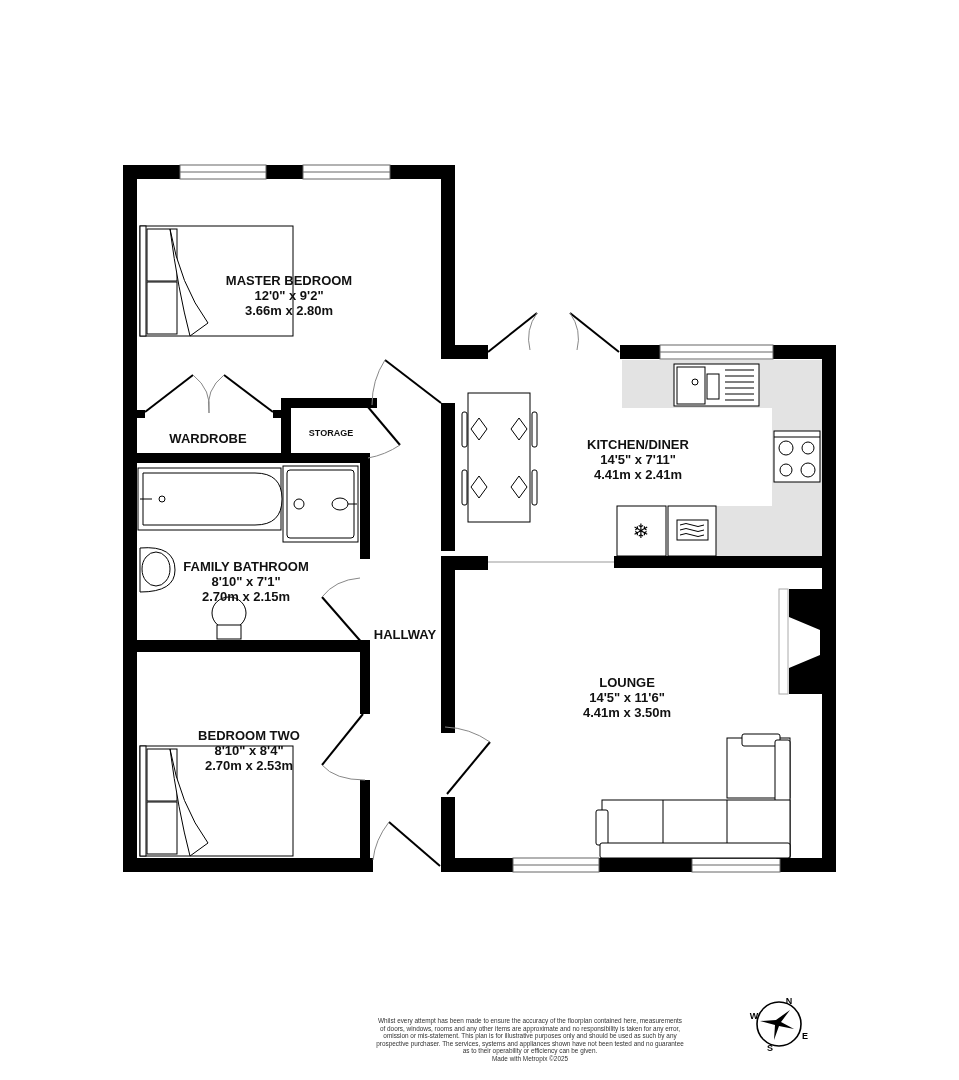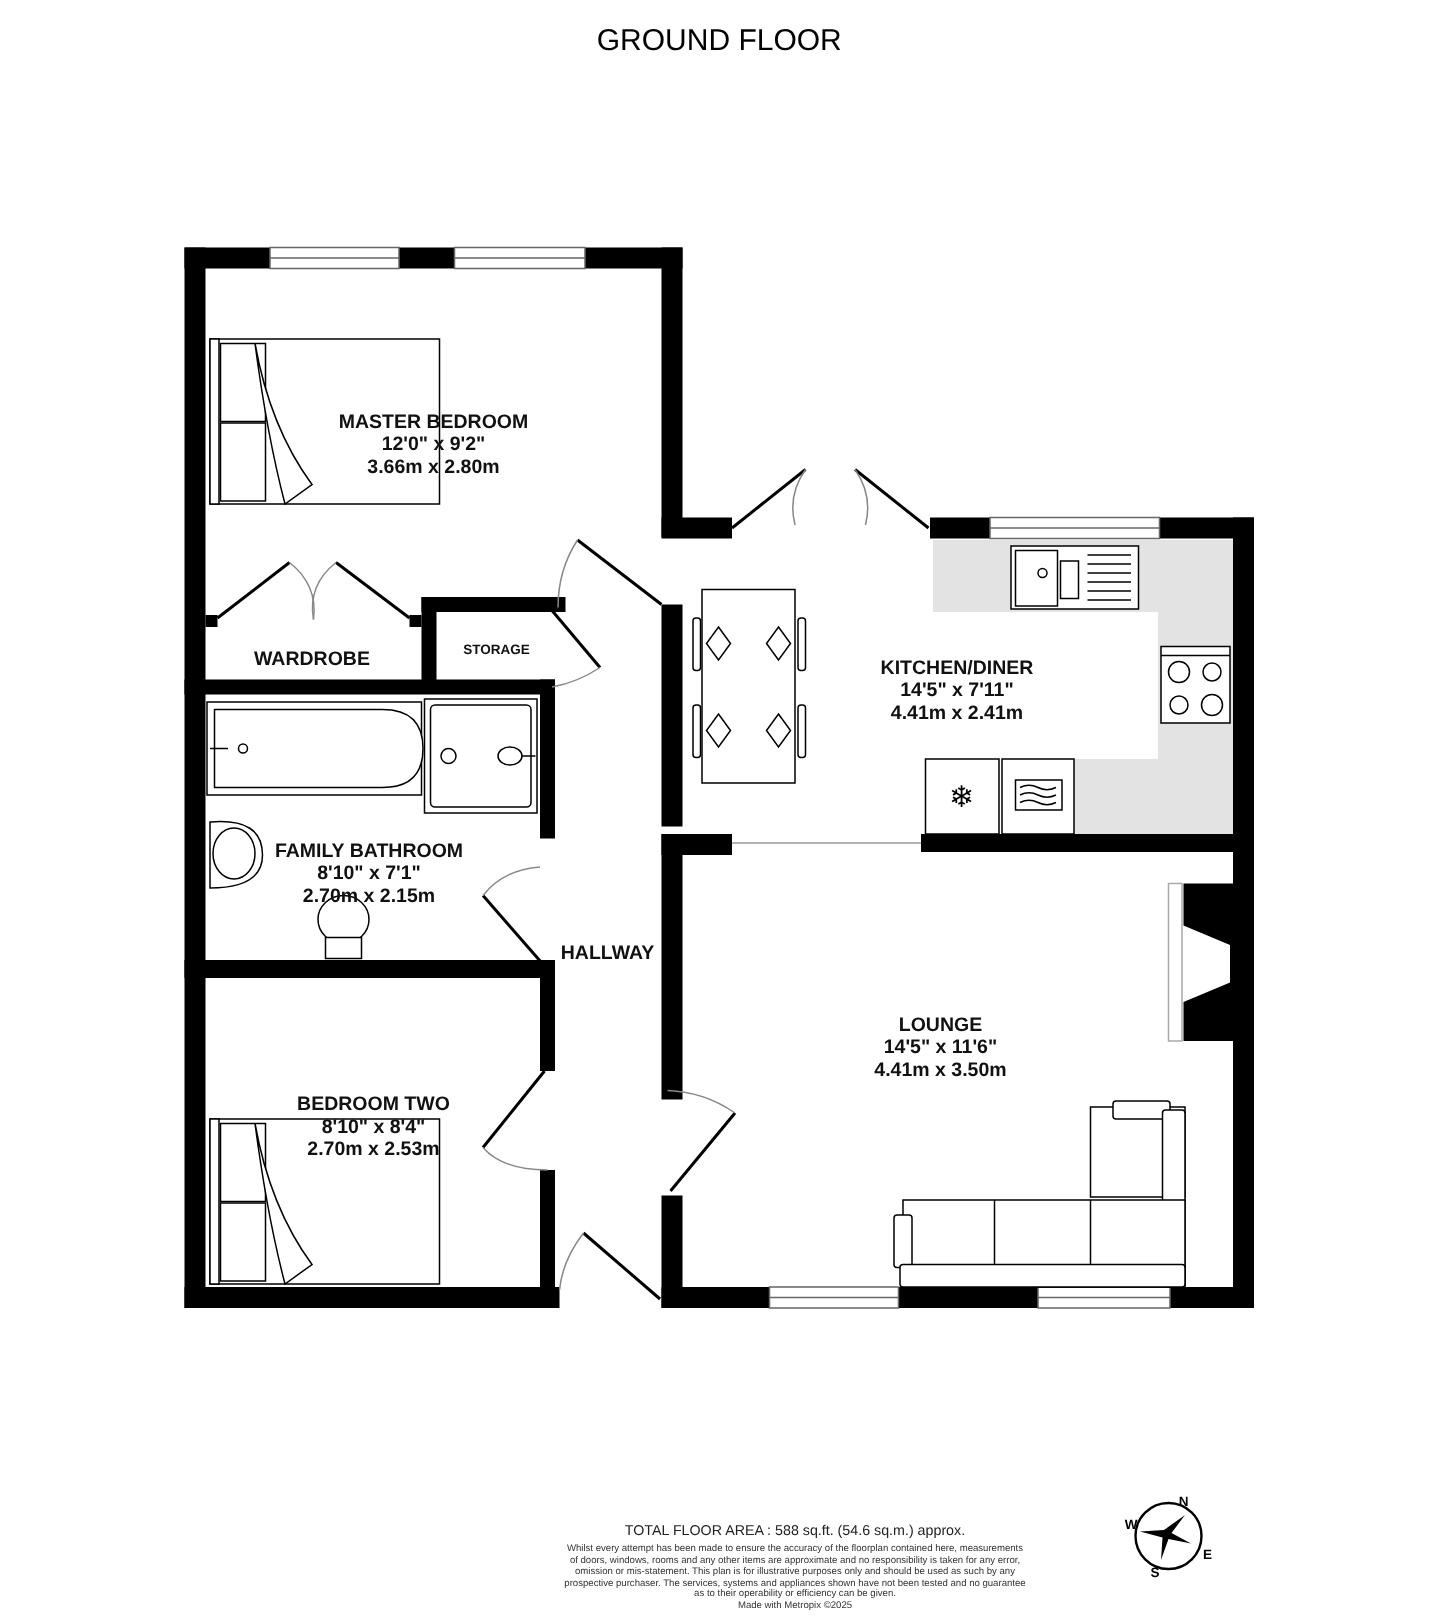--- a/index.html
+++ b/index.html
@@ -10,21 +10,20 @@
   .lbl{font-family:"Liberation Sans",sans-serif;font-weight:bold;fill:#111;text-anchor:middle;}
   .footer{position:absolute;left:340px;width:380px;top:1015px;text-align:center;}
   .footer .total{font-size:9.5px;line-height:12px;color:#222;}
   .footer .disc{font-size:6.4px;line-height:7.6px;color:#333;margin-top:2px;}
   .compass{position:absolute;left:748px;top:995px;}
 </style>
 </head>
 <body>
 
 <div class="title">
-  <span class="sub">GROUND FLOOR</span>
 </div>
 
 <svg class="plan" width="959" height="1000" viewBox="0 0 959 1000" xmlns="http://www.w3.org/2000/svg">
 
   <g fill="#e3e3e3">
     <rect x="622" y="360" width="200" height="48"></rect>
     <rect x="772" y="360" width="50" height="197"></rect>
     <rect x="715" y="506" width="107" height="51"></rect>
   </g>
 
@@ -234,21 +233,20 @@
     <text class="lbl" x="638" y="479" font-size="13">4.41m  x 2.41m</text>
   </g>
   <g>
     <text class="lbl" x="627" y="687" font-size="13">LOUNGE</text>
     <text class="lbl" x="627" y="702" font-size="13">14'5"  x 11'6"</text>
     <text class="lbl" x="627" y="717" font-size="13">4.41m  x 3.50m</text>
   </g>
 </svg>
 
 <div class="footer">
-  <div class="total">TOTAL FLOOR AREA : 588 sq.ft. (54.6 sq.m.) approx.</div>
   <div class="disc">
     <div>Whilst every attempt has been made to ensure the accuracy of the floorplan contained here, measurements</div>
     <div>of doors, windows, rooms and any other items are approximate and no responsibility is taken for any error,</div>
     <div>omission or mis-statement. This plan is for illustrative purposes only and should be used as such by any</div>
     <div>prospective purchaser. The services, systems and appliances shown have not been tested and no guarantee</div>
     <div>as to their operability or efficiency can be given.</div>
     <div>Made with Metropix ©2025</div>
   </div>
 </div>
 

